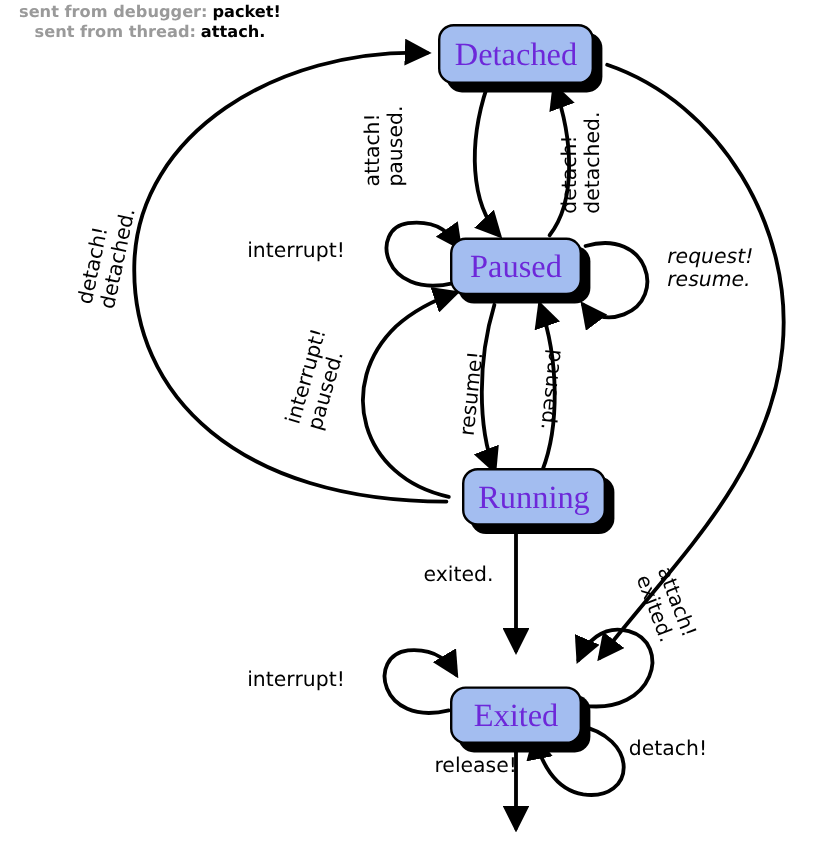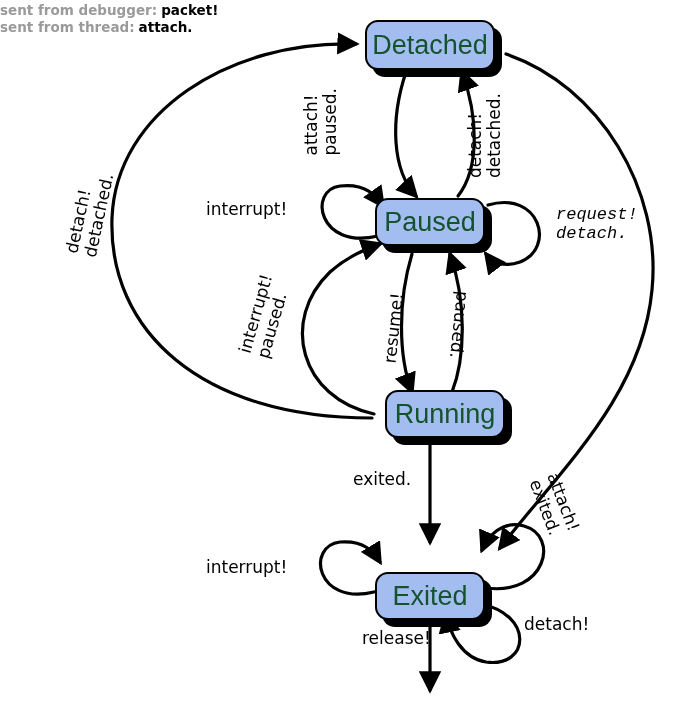--- a/index.html
+++ b/index.html
@@ -31,21 +31,21 @@
     left: 0px;
     top: 2px;
     width: 250px;
     font-family: "DejaVu Sans", sans-serif;
     font-size: 13.5px;
     font-weight: bold;
     line-height: 17px;
   }
   .legend-row {
     display: block;
-    text-align: left;
+    text-align: center;
     white-space: nowrap;
   }
   .legend-key {
     color: #9a9a9a;
   }
   .legend-val {
     color: #000000;
     padding-left: 4px;
   }
 
@@ -53,39 +53,39 @@
   .node {
     position: absolute;
     box-sizing: border-box;
     background: #a3bdf0;
     border: 2.5px solid #000000;
     border-radius: 13px;
     box-shadow: 7px 7px 0 0 #000000;
     display: flex;
     align-items: center;
     justify-content: center;
-    color: #14532d;
-    font-family: Liberation Sans, sans-serif;
+    color: #6d28d9;
+    font-family: Liberation Serif, serif;
     font-size: 27px;
     font-weight: normal;
     letter-spacing: 0px;
   }
   .node-label { pointer-events: none; }
 
   
   .elabel {
     position: absolute;
     font-family: "DejaVu Sans", sans-serif;
     font-size: 17px;
     font-weight: normal;
     color: #000000;
     white-space: nowrap;
     line-height: 19px;
   }
-  .elabel.italic { font-style: italic; font-family: Liberation Mono, monospace; }
+  .elabel.italic { font-style: italic; }
   .elabel .ln { display: block; }
   .elabel.two { line-height: 19px; }
 </style>
 </head>
 <body>
 
 <div id="canvas">
 
   <div class="legend">
     <div class="legend-row">
@@ -169,21 +169,21 @@
     <span class="ln">detach!</span>
     <span class="ln">detached.</span>
   </div>
 
   <div class="elabel" style="left:206px; top:200px;">
     <span class="ln">interrupt!</span>
   </div>
 
   <div class="elabel two italic" style="left:556px; top:205px;">
     <span class="ln">request!</span>
-    <span class="ln">detach.</span>
+    <span class="ln">resume.</span>
   </div>
 
   <div class="elabel two" style="left:258px; top:272px; transform-origin: left top;
               transform: rotate(-74deg) translate(-100%, 0);">
     <span class="ln">interrupt!</span>
     <span class="ln">paused.</span>
   </div>
 
   <div class="elabel" style="left:388px; top:292px; transform-origin: left top;
               transform: rotate(-84deg) translate(-100%, 0);">

